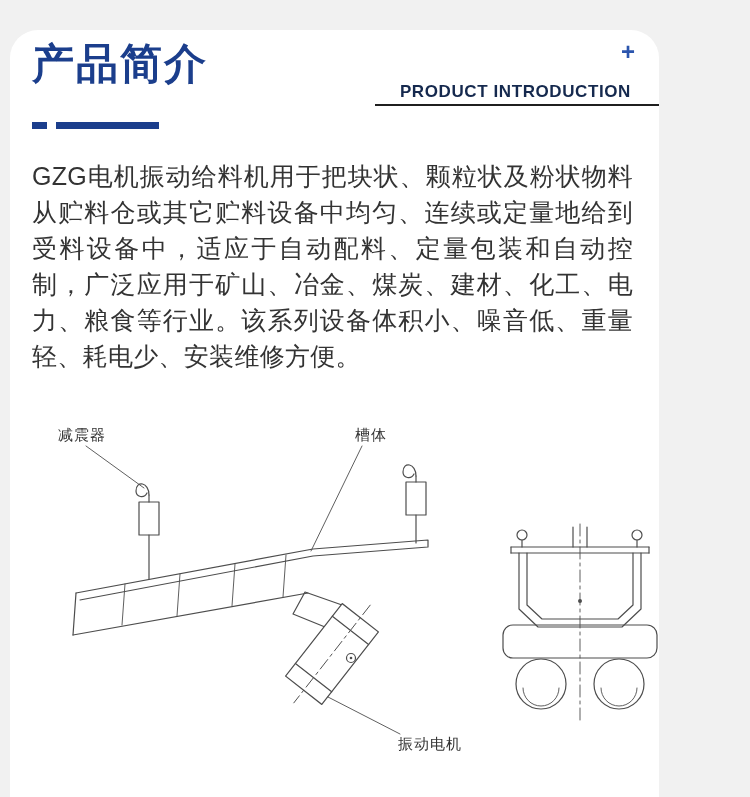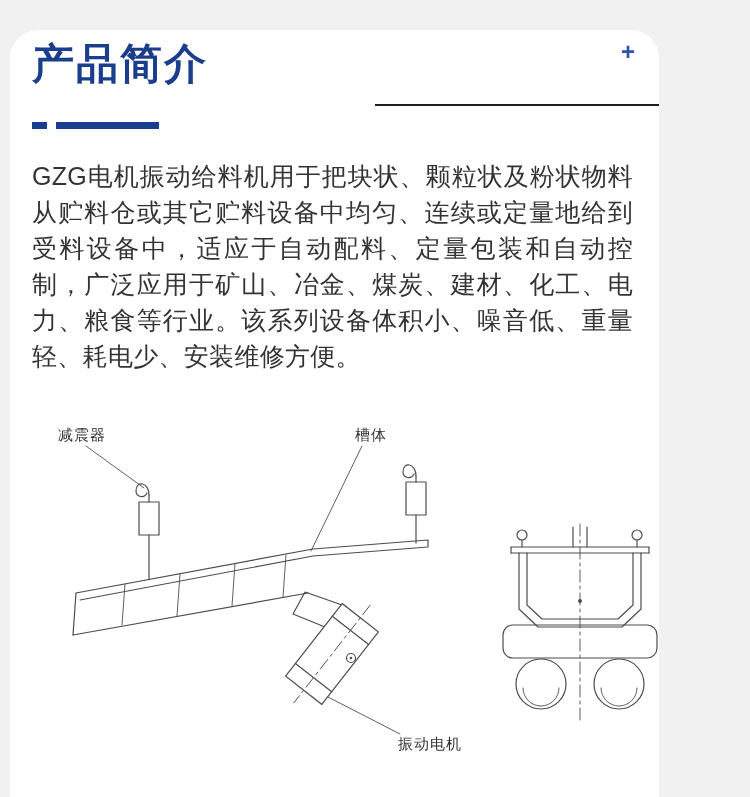--- a/index.html
+++ b/index.html
@@ -43,20 +43,21 @@
   .lbl{font-size:15px;fill:var(--text);letter-spacing:1px;font-family:"Liberation Sans","DejaVu Sans",sans-serif;}
   .dot{fill:var(--line);stroke:none;}
 </style>
 </head>
 <body>
 
 <div class="card">
   <header class="header">
     <h1 class="title">产品简介</h1>
     <span class="plus">+</span>
+    <span class="subtitle">PRODUCT INTRODUCTION</span>
     <div class="subtitle-line"></div>
     <div class="dashes">
       <span class="dash dash-short"></span>
       <span class="dash dash-long"></span>
     </div>
   </header>
 
   <p class="intro">GZG电机振动给料机用于把块状、颗粒状及粉状物料从贮料仓或其它贮料设备中均匀、连续或定量地给到受料设备中，适应于自动配料、定量包装和自动控制，广泛应用于矿山、冶金、煤炭、建材、化工、电力、粮食等行业。该系列设备体积小、噪音低、重量轻、耗电少、安装维修方便。</p>
 
   <svg class="diagram" width="730" height="380" viewBox="0 0 730 380" xmlns="http://www.w3.org/2000/svg">

